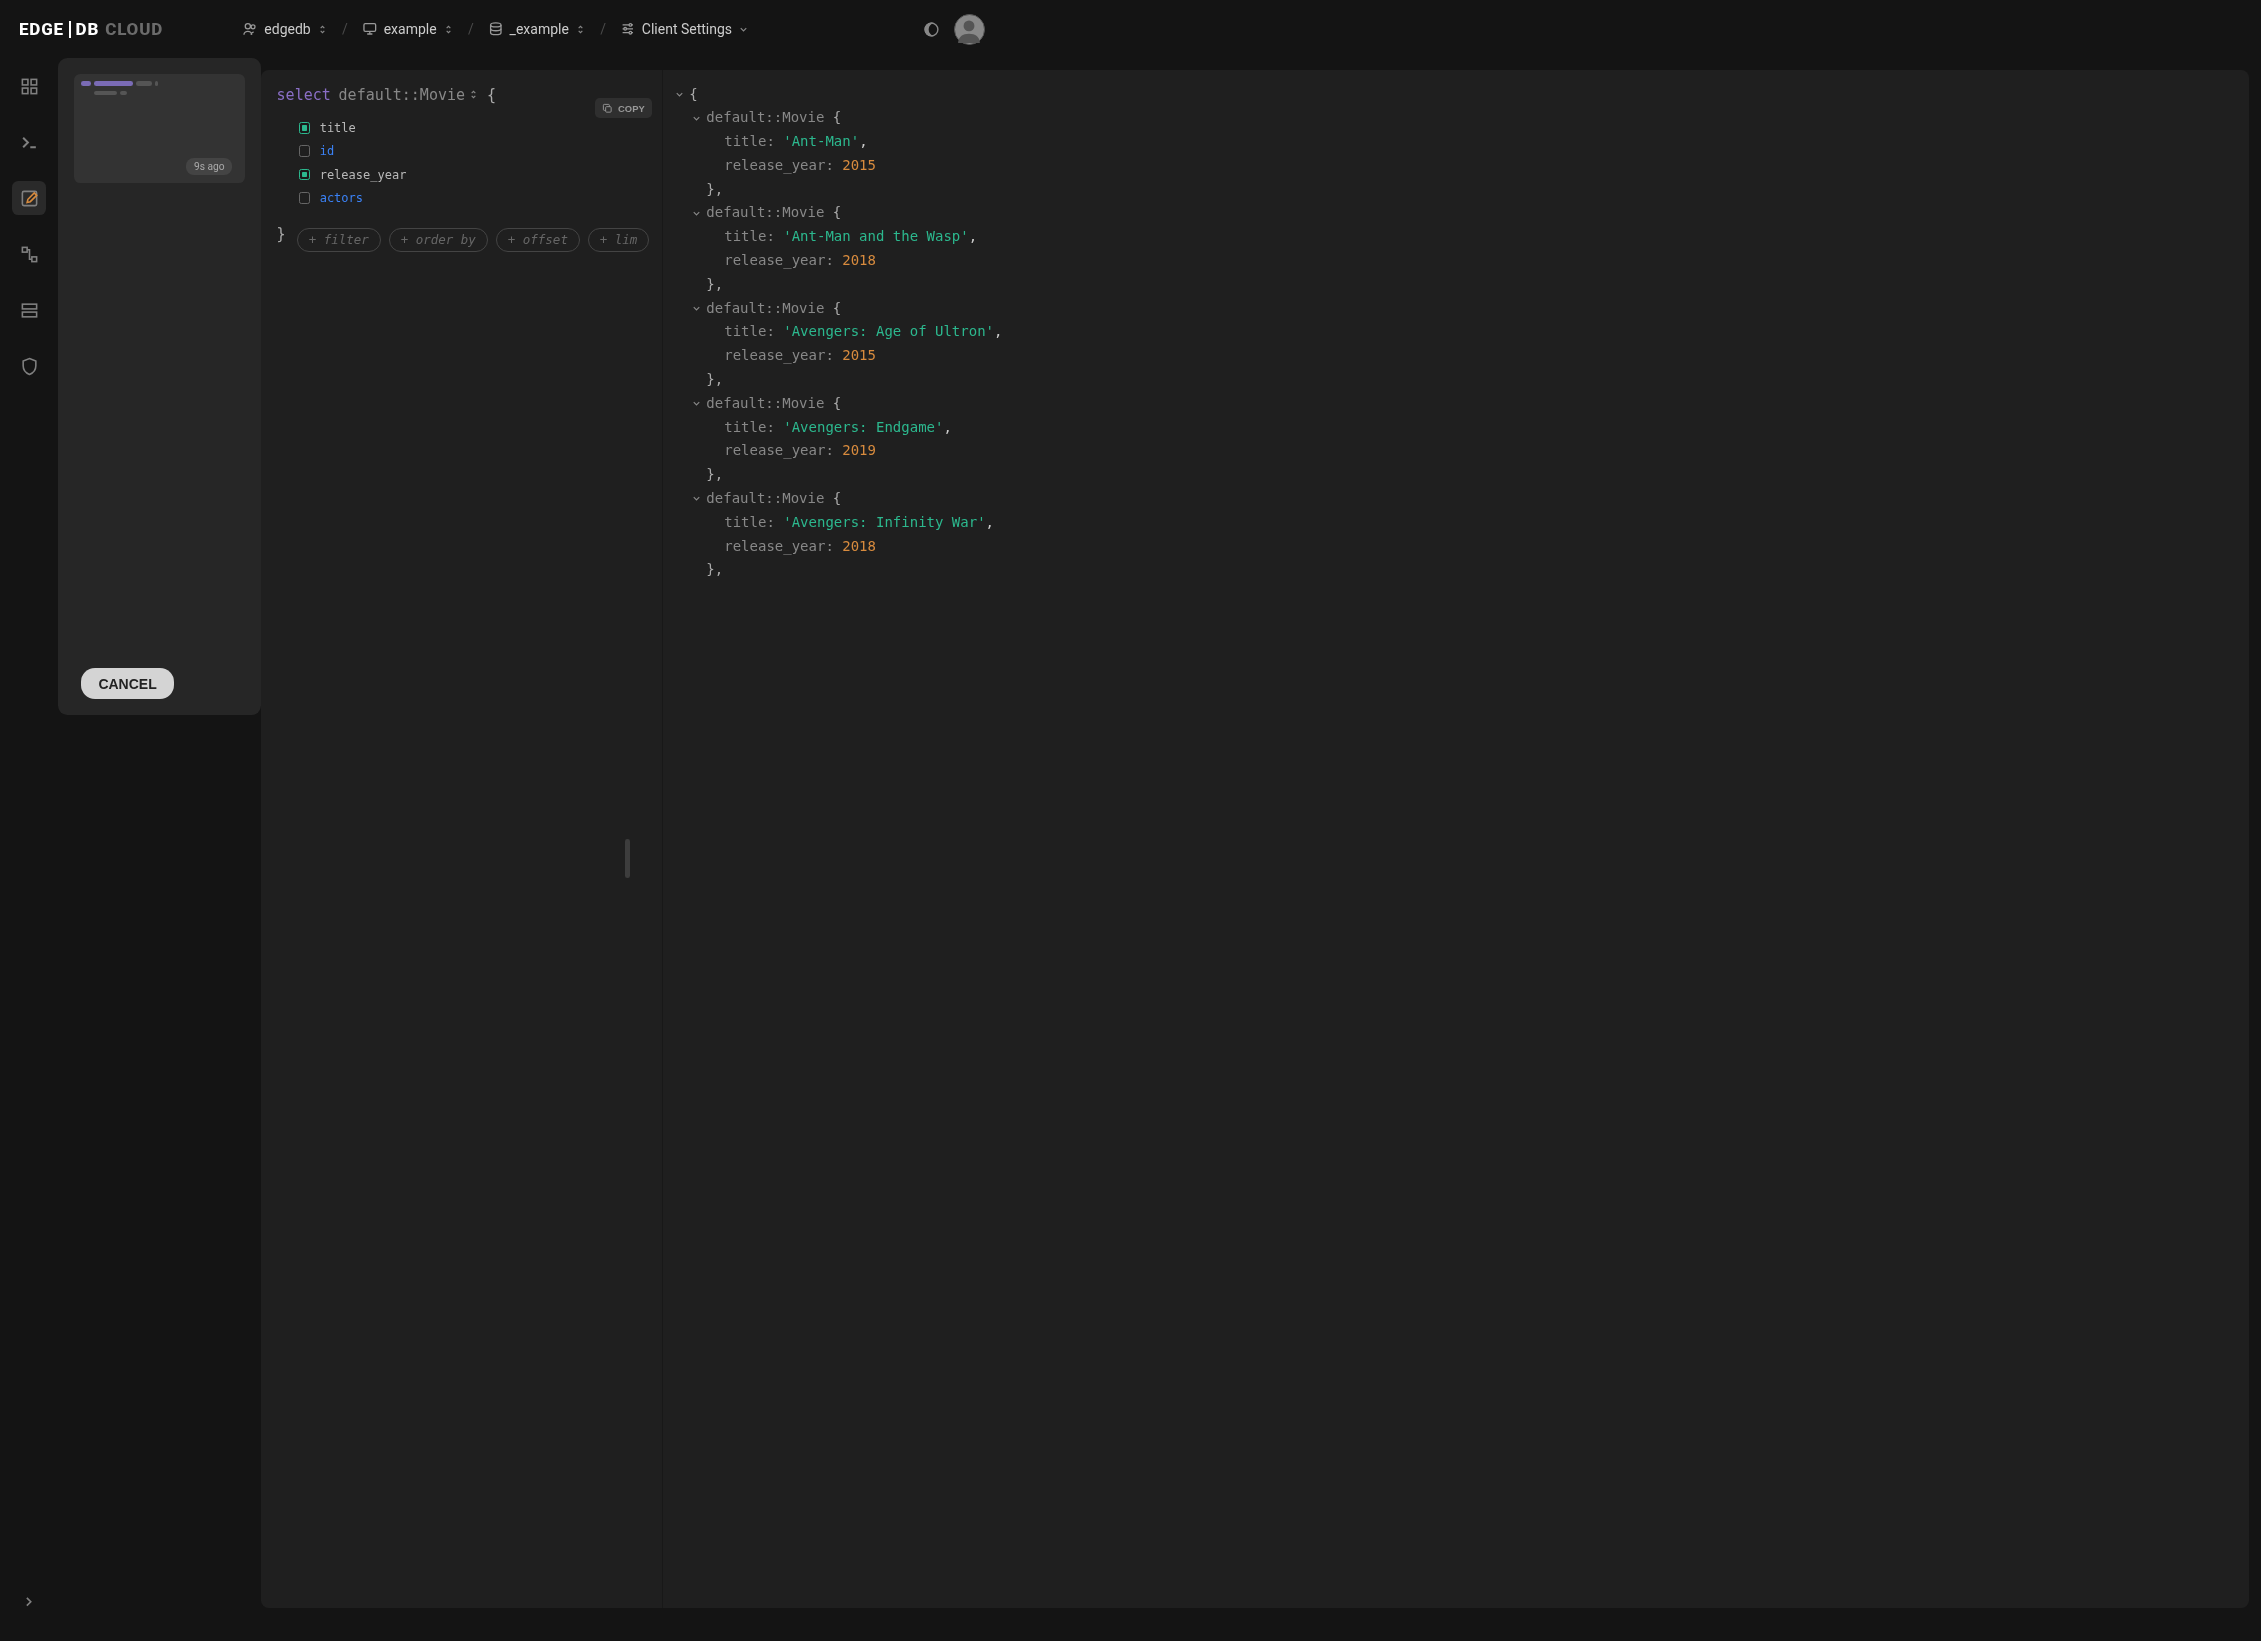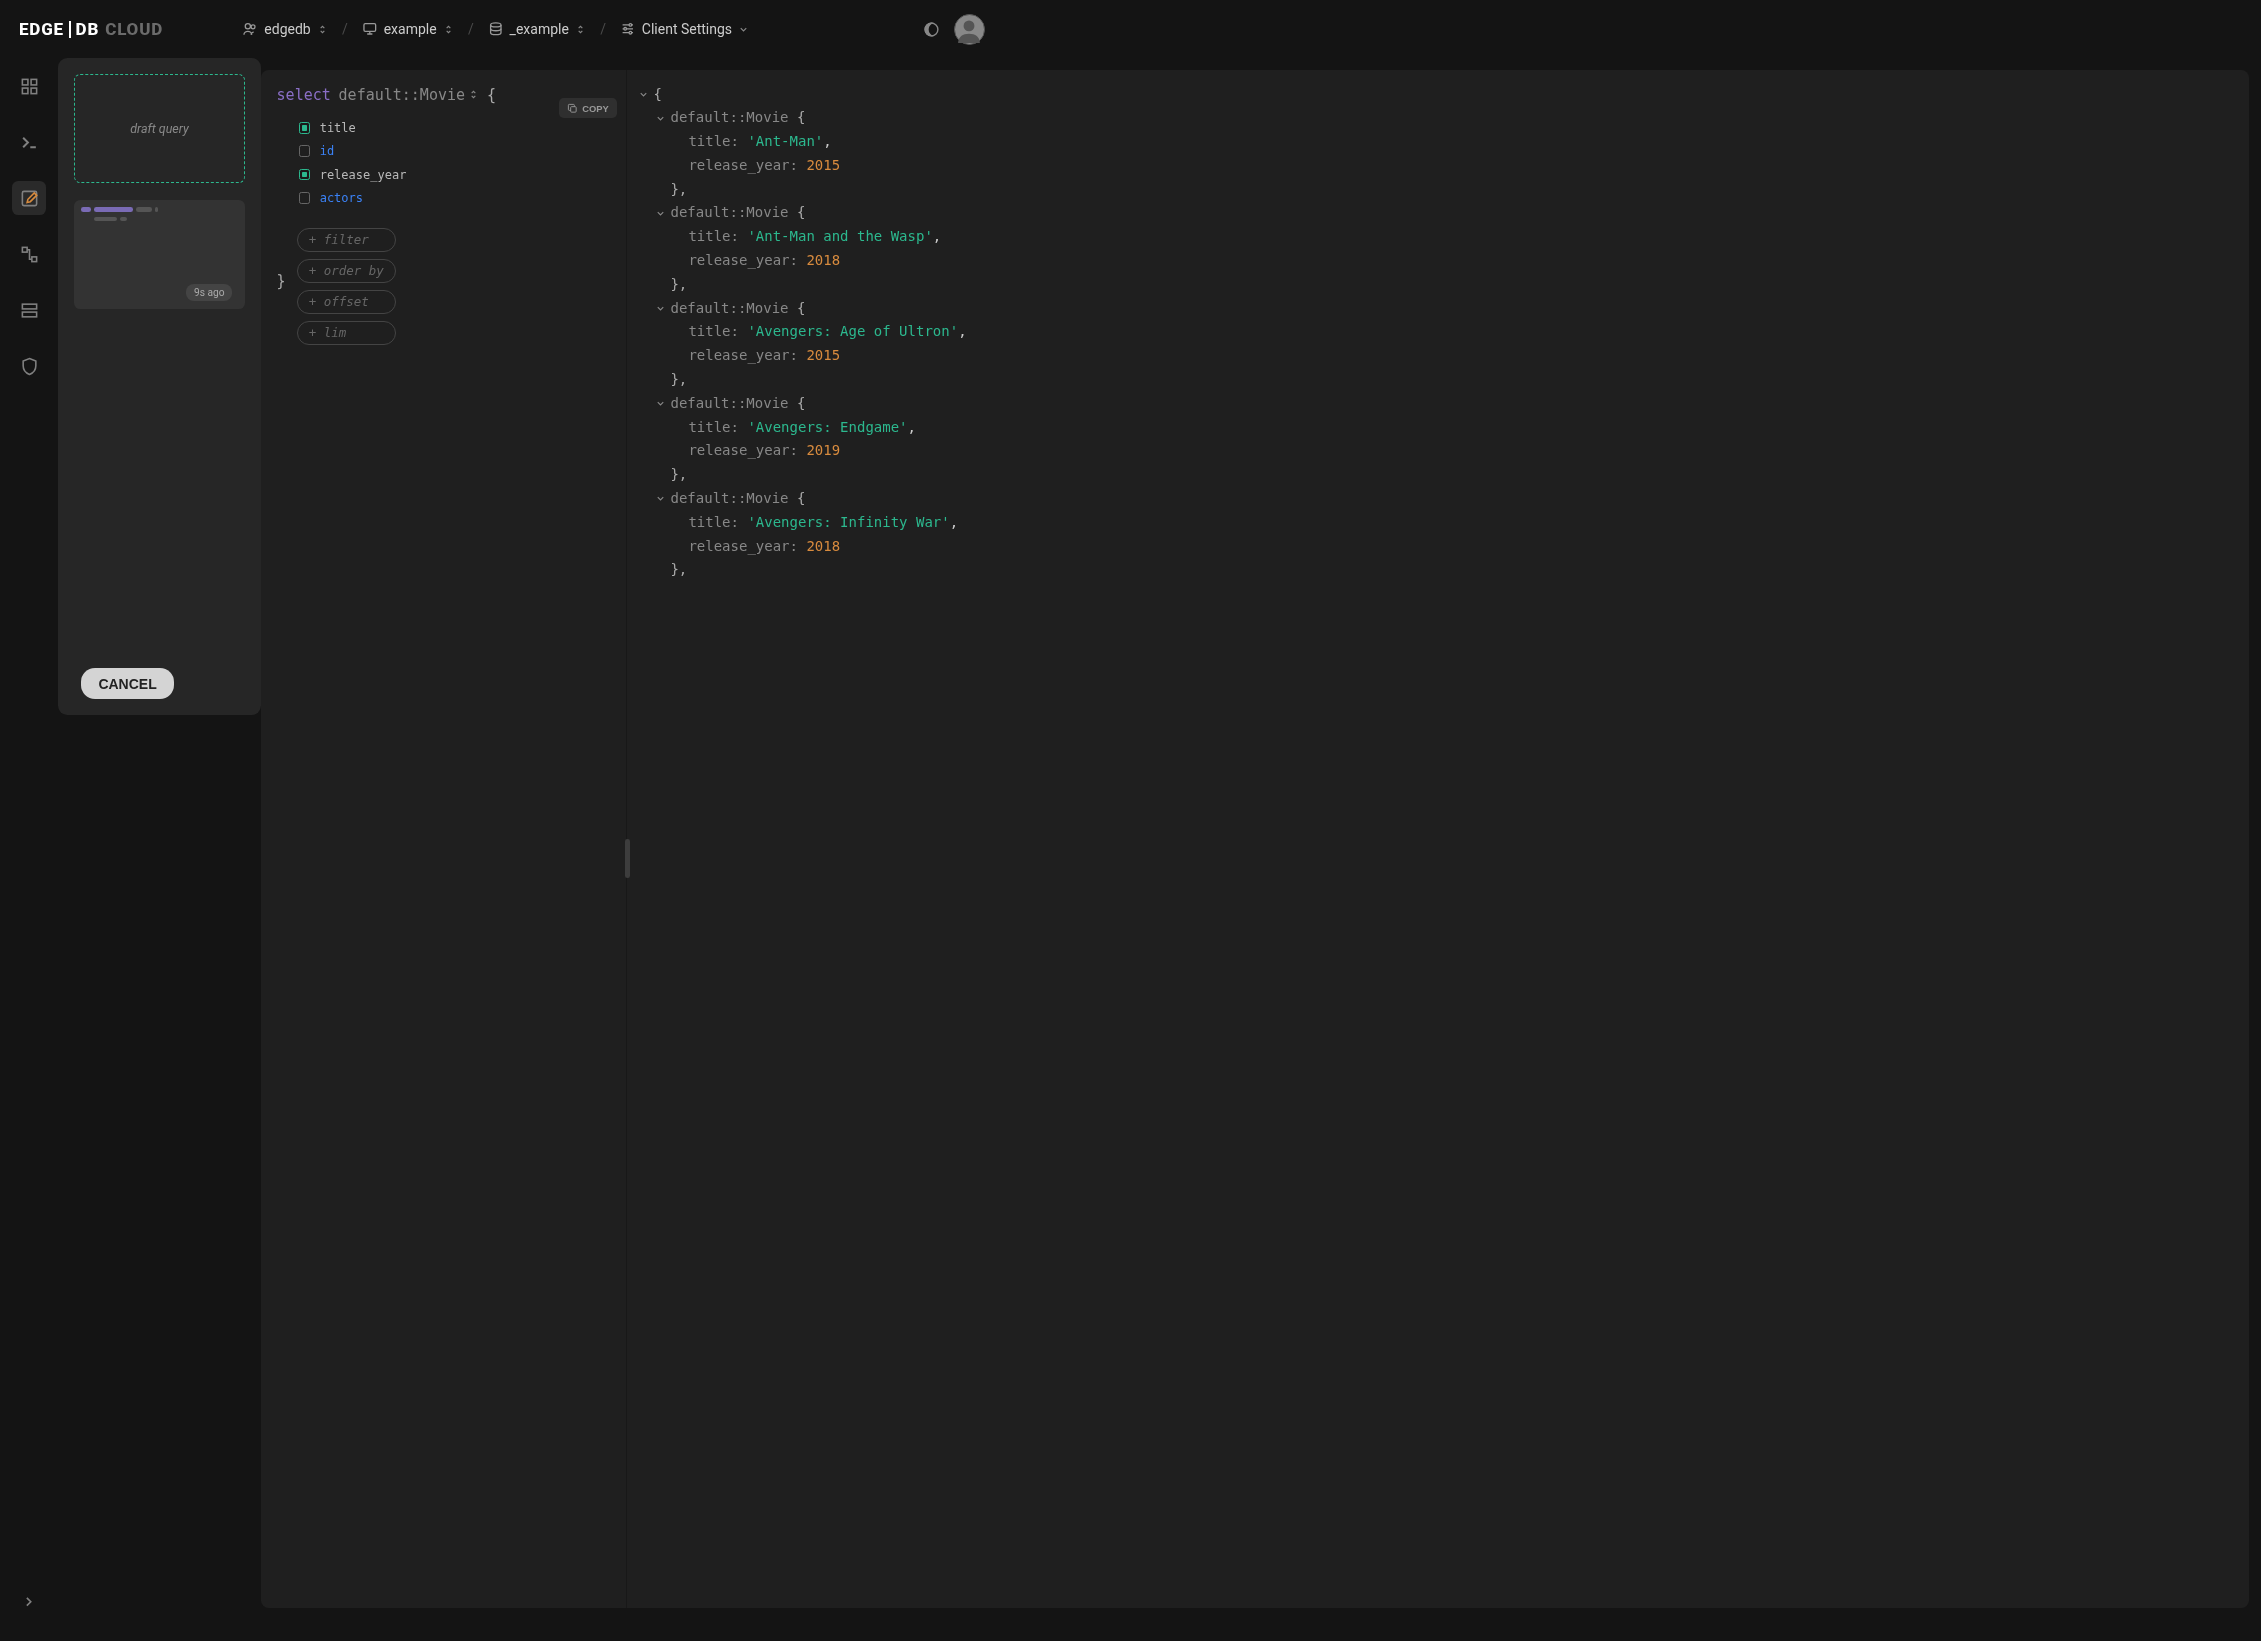--- a/index.html
+++ b/index.html
@@ -151,21 +151,21 @@
     }
     .query-line { display: flex; align-items: flex-start; gap: 7.8px; margin-bottom: 12.5px; }
     .kw-select { color: #8b6fc7; }
     .type-name { color: #888; cursor: pointer; display: flex; align-items: center; gap: 3.1px;}
     .brace { color: #aaa; }
     .field-row { display: flex; align-items: center; gap: 9.4px; padding: 4.7px 0 4.7px 22px; font-size: 12px; color: #b8b8b8; }
     .checkbox { width: 11.7px; height: 11.7px; border: 1.2px solid #666; border-radius: 2.3px; display: inline-flex; align-items: center; justify-content: center; cursor: pointer; }
     .checkbox.checked { background: #1a1a1a; border-color: #2cb88e; }
     .checkbox.checked::after { content:''; width: 5.5px; height: 5.5px; background: #2cb88e; border-radius: 0.8px; }
     .field-row.unchecked { color: #3b82f6; }
-    .clauses { display: flex; gap: 7.8px; margin-top: 11px; padding-left: 19px; flex-direction: column; }
+    .clauses { display: flex; gap: 7.8px; margin-top: 11px; padding-left: 19px; }
     .clause-pill {
       border: 1.2px solid #444;
       border-radius: 12.5px;
       padding: 3.1px 11px;
       color: #666;
       font-style: italic;
       font-size: 12.5px;
       cursor: pointer;
       white-space: nowrap;
     }
@@ -315,23 +315,20 @@
       </svg>
   </div>
   <div class="rail-icon rail-bottom">
     <svg width="15.6" height="15.6" viewBox="0 0 24 24" fill="none" stroke="#808080" stroke-width="2.5">
         <path d="M9 6l6 6-6 6"></path>
       </svg>
   </div>
 </div>
 
 <div class="history-panel">
-  <div class="draft-query">
-    <span>draft query</span>
-  </div>
   <div class="history-item">
     <div style="display:flex; gap:3.1px; align-items:center;">
       <div class="history-preview-line" style="width:9.4px; background:#7a6bb5;"></div>
       <div class="history-preview-line" style="width:39px; background:#7a6bb5;"></div>
       <div class="history-preview-line" style="width:15.6px; background:#555;"></div>
       <div class="history-preview-line" style="width:3.1px; background:#555;"></div>
     </div>
     <div style="display:flex; gap:3.1px; margin-left:12.5px;">
       <div class="history-preview-line" style="width:23.5px; background:#555;"></div>
       <div class="history-preview-line" style="width:6.3px; background:#555;"></div>

